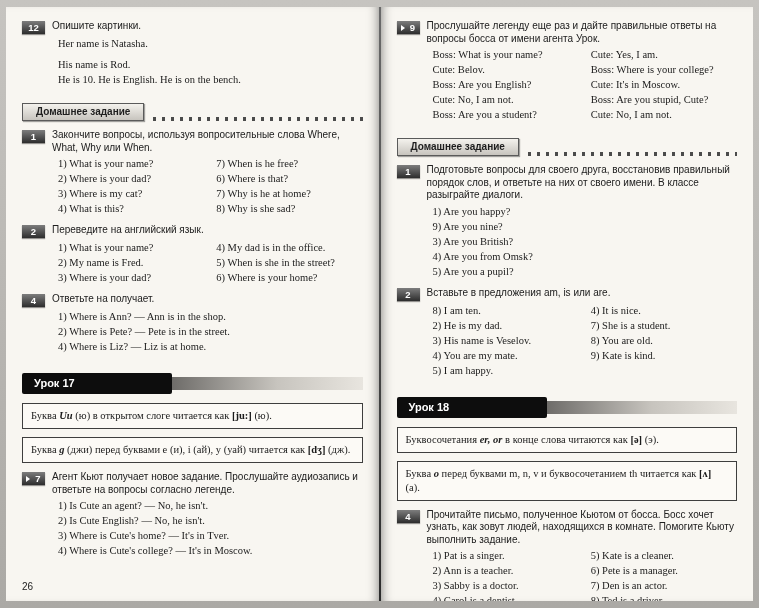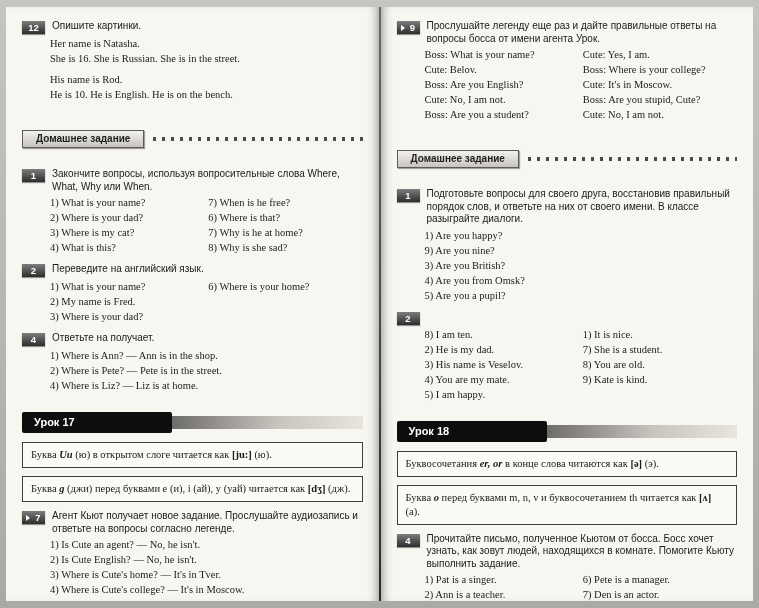--- a/index.html
+++ b/index.html
@@ -11,23 +11,23 @@
   .gutter{width:2px;background:linear-gradient(180deg,#6a6a6a,#2c2c2c)}
   .ex{margin-bottom:7px}
   .ex-head{display:flex;gap:7px;align-items:flex-start;margin-bottom:3px}
   .badge{flex:0 0 auto;min-width:17px;height:13px;padding:0 3px;margin-top:1px;background:linear-gradient(180deg,#7d7d7d,#2d2d2d);color:#fff;font:bold 9.5px/13px "Liberation Sans",sans-serif;text-align:center;display:inline-flex;align-items:center;justify-content:center;gap:2px;box-shadow:0 1px 1px rgba(0,0,0,.4)}
   .spk{display:inline-block;width:0;height:0;border:3px solid transparent;border-left:4px solid #fff}
   .ex-title{font:10px/12.5px "Liberation Sans",sans-serif;color:#202020}
   .ex-body{margin-left:24px}
   .en{font:10.5px/14px "Liberation Serif",serif}
   .cols{display:flex}
   .col{flex:1}
-  .item{margin:0 4px 1px}
+  .item{margin:0 12px 1px}
   .para-gap{margin-top:7px}
-  .hw{display:flex;align-items:center;margin:20px 0}
+  .hw{display:flex;align-items:flex-end;margin:8px 0}
   .hw-label{border:1px solid #5a5a5a;background:linear-gradient(180deg,#f4f2ed,#c7c4be);padding:2px 13px 3px;font:bold 10px "Liberation Sans",sans-serif;color:#1e1e1e;box-shadow:1px 1px 1px rgba(0,0,0,.35)}
   .hw-dots{flex:1;height:4px;margin-left:9px;background:repeating-linear-gradient(90deg,#4b4b4b 0 3px,transparent 3px 9px)}
   .lesson{display:flex;align-items:center;margin:11px 0 9px}
   .lesson-name{background:#0d0d0d;color:#fff;font:bold 11px/21px "Liberation Sans",sans-serif;padding:0 12px;width:150px;box-sizing:border-box;border-radius:2px}
   .lesson-fade{flex:1;height:13px;background:linear-gradient(90deg,#6e6c69,#c7c4be 55%,#e8e5df)}
   .rule{border:1px solid #3e3e3e;background:#fcfaf6;padding:5px 8px;margin:0 0 8px;font:10.5px/14px "Liberation Serif",serif}
   .ltr{font-weight:bold;font-style:italic}
   .snd{font-weight:bold}
   .pnum{margin-top:auto;font:10px "Liberation Sans",sans-serif;color:#222;padding-top:4px}
 </style>
@@ -38,21 +38,20 @@
 
   <div class="page page-left">
 
     <section class="ex">
       <div class="ex-head">
         <span class="badge">12</span>
         <span class="ex-title">Опишите картинки.</span>
       </div>
       <div class="ex-body">
         <div class="item en">Her name is Natasha.</div>
-        <div class="item en">She is 16. She is Russian. She is in the street.</div>
         <div class="item en para-gap">His name is Rod.</div>
         <div class="item en">He is 10. He is English. He is on the bench.</div>
       </div>
     </section>
 
     <div class="hw">
       <span class="hw-label">Домашнее задание</span>
       <span class="hw-dots"></span>
     </div>
 
@@ -85,20 +84,22 @@
         <span class="ex-title">Переведите на английский язык.</span>
       </div>
       <div class="ex-body">
         <div class="cols">
           <div class="col">
             <div class="item en">1) What is your name?</div>
             <div class="item en">2) My name is Fred.</div>
             <div class="item en">3) Where is your dad?</div>
           </div>
           <div class="col">
+            <div class="item en">4) My dad is in the office.</div>
+            <div class="item en">5) When is she in the street?</div>
             <div class="item en">6) Where is your home?</div>
           </div>
         </div>
       </div>
     </section>
 
     <section class="ex">
       <div class="ex-head">
         <span class="badge">4</span>
         <span class="ex-title">Ответьте на получает.</span>
@@ -185,32 +186,33 @@
         <div class="item en">9) Are you nine?</div>
         <div class="item en">3) Are you British?</div>
         <div class="item en">4) Are you from Omsk?</div>
         <div class="item en">5) Are you a pupil?</div>
       </div>
     </section>
 
     <section class="ex">
       <div class="ex-head">
         <span class="badge">2</span>
+        <span class="ex-title">Вставьте в предложения am, is или are.</span>
       </div>
       <div class="ex-body">
         <div class="cols">
           <div class="col">
             <div class="item en">8) I am ten.</div>
             <div class="item en">2) He is my dad.</div>
             <div class="item en">3) His name is Veselov.</div>
             <div class="item en">4) You are my mate.</div>
             <div class="item en">5) I am happy.</div>
           </div>
           <div class="col">
-            <div class="item en">1) It is nice.</div>
+            <div class="item en">4) It is nice.</div>
             <div class="item en">7) She is a student.</div>
             <div class="item en">8) You are old.</div>
             <div class="item en">9) Kate is kind.</div>
           </div>
         </div>
       </div>
     </section>
 
     <div class="lesson">
       <span class="lesson-name">Урок 18</span>
@@ -228,20 +230,21 @@
       </div>
       <div class="ex-body">
         <div class="cols">
           <div class="col">
             <div class="item en">1) Pat is a singer.</div>
             <div class="item en">2) Ann is a teacher.</div>
             <div class="item en">3) Sabby is a doctor.</div>
             <div class="item en">4) Carol is a dentist.</div>
           </div>
           <div class="col">
+            <div class="item en">5) Kate is a cleaner.</div>
             <div class="item en">6) Pete is a manager.</div>
             <div class="item en">7) Den is an actor.</div>
             <div class="item en">8) Ted is a driver.</div>
           </div>
         </div>
       </div>
     </section>
 
   </div>
 

